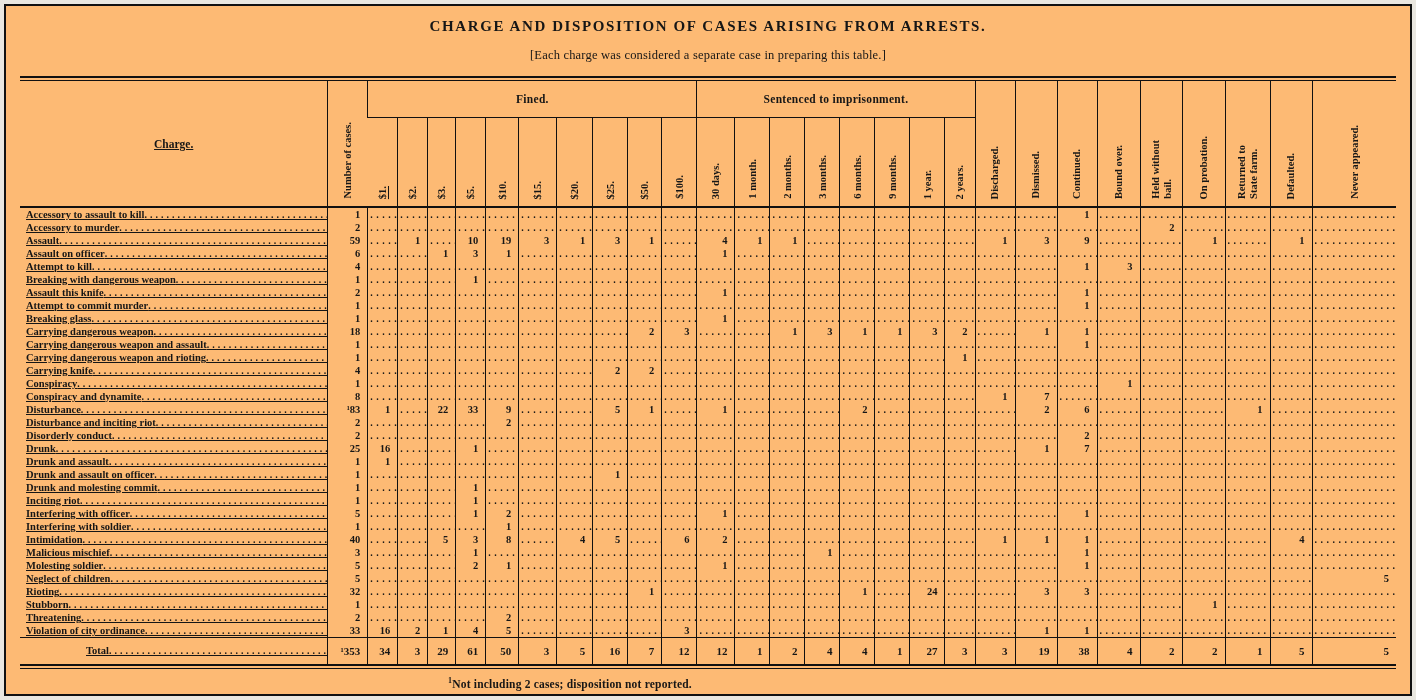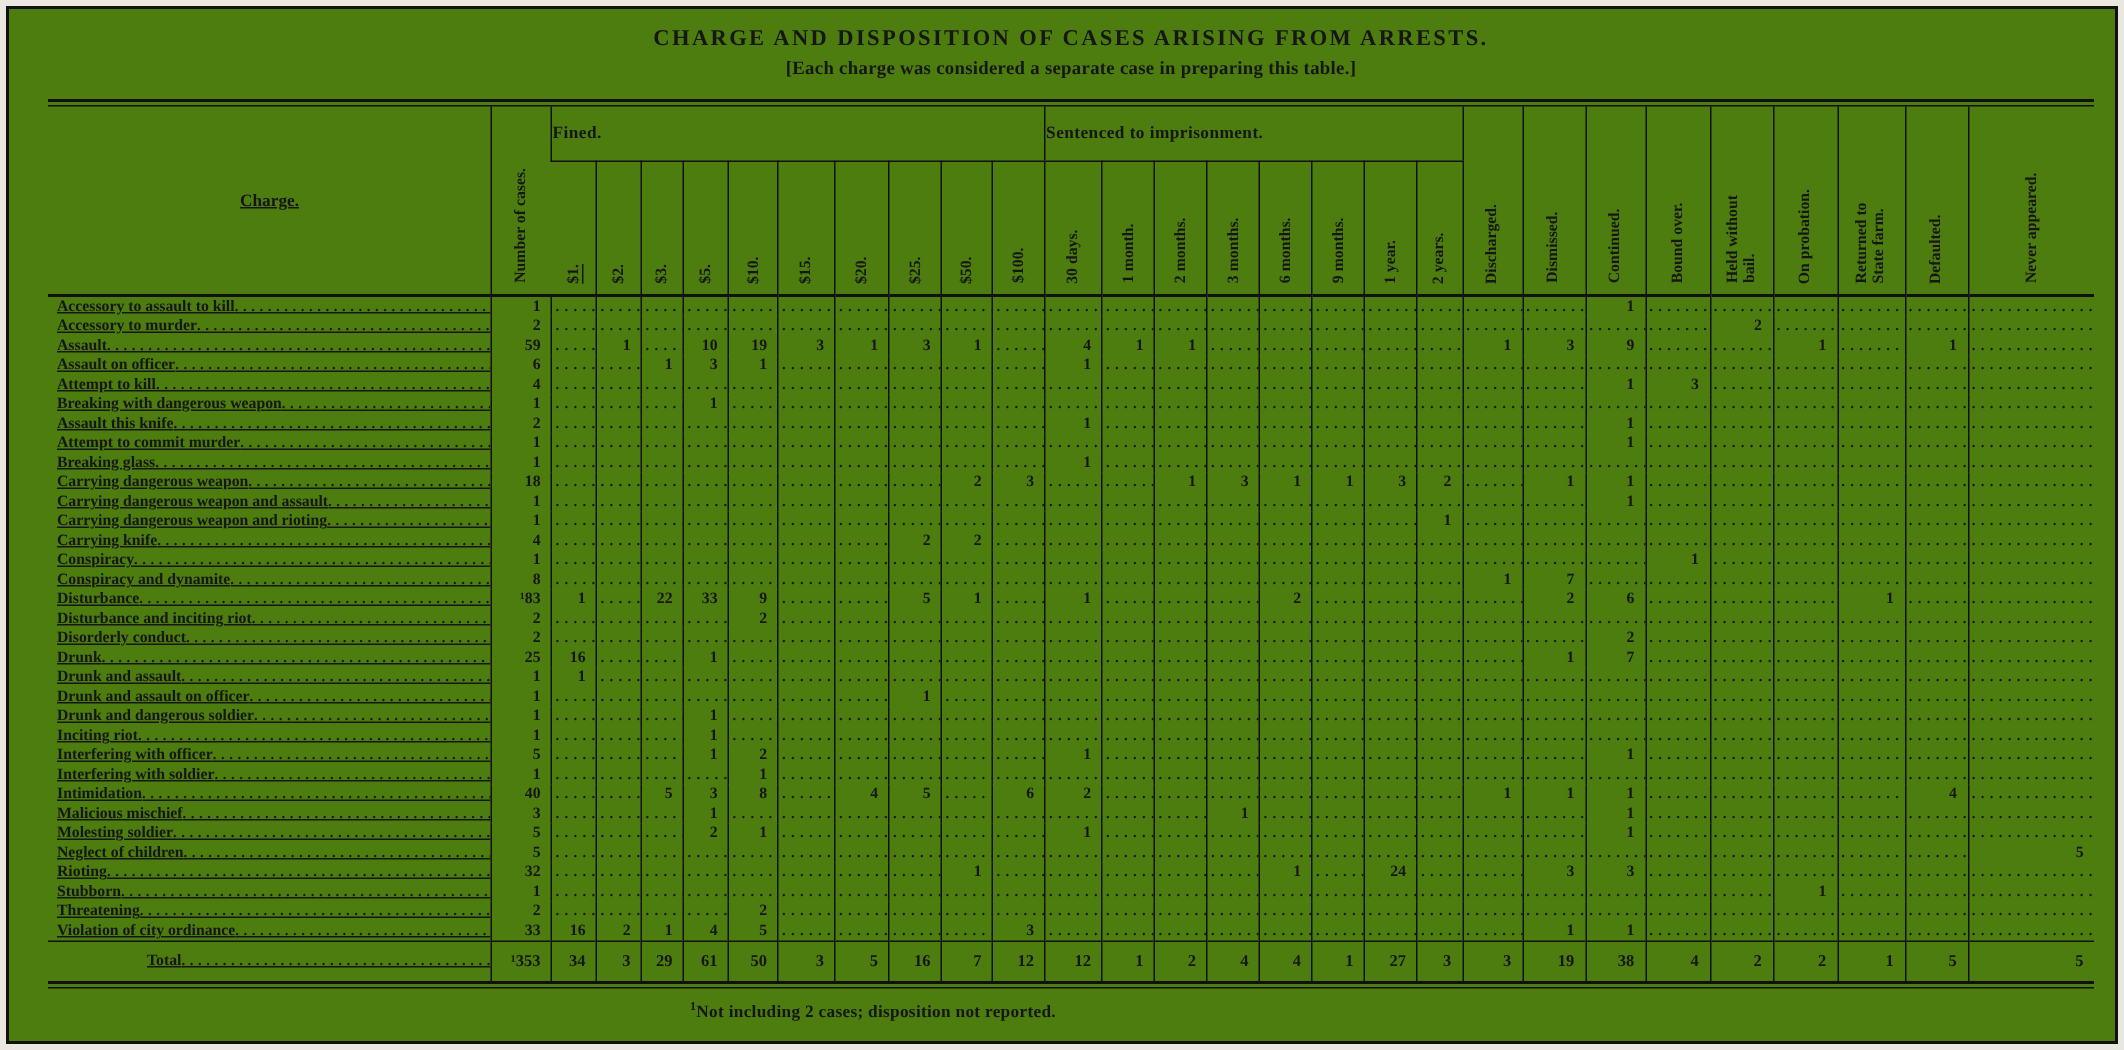--- a/index.html
+++ b/index.html
@@ -7,32 +7,32 @@
     width:1416px;height:700px;
     background:#e9e7e0;
     font-family:"Liberation Serif","DejaVu Serif",serif;
     color:#161616;
     position:relative;
     overflow:hidden;
   }
   .frame{
     position:absolute; inset:4px;
     border:2px solid #111;
-    background:#4d7c0f;
-    padding:8px 14px 0 26px;
+    background:#fdba74;
+    padding:8px 14px 0 14px;
     box-sizing:border-box;
   }
   .titleblock{text-align:center;}
   .title{
     font-size:15px;font-weight:bold;letter-spacing:1.6px;
     margin-top:4px;
   }
   .subtitle{
-    font-size:12.5px;font-weight:bold;letter-spacing:.2px;
-    margin-top:3px;
+    font-size:12.5px;font-weight:normal;letter-spacing:.2px;
+    margin-top:13px;
   }
   .top-rule,.bottom-rule{
     border-top:2.5px solid #111;
     border-bottom:1px solid #111;
     height:2px;
   }
   .top-rule{margin-top:13px;}
   .bottom-rule{margin-top:0;}
   table.tbl{
     border-collapse:collapse;
@@ -44,21 +44,21 @@
     border-left:1px solid #111;
     padding:0; margin:0;
     overflow:hidden;
     font-weight:bold;
   }
   .tbl th:first-child,.tbl td:first-child{border-left:none;text-decoration:underline;}
   th.charge-h{
     font-size:11.5px; text-align:center; vertical-align:middle;
   }
   th.group{
-    font-size:11.5px; text-align:left; vertical-align:middle;
+    font-size:11.5px; text-align:center; vertical-align:middle;
     height:36px;
     border-bottom:1.5px solid #111;
     letter-spacing:.3px;
   }
   th.vert{vertical-align:bottom;}
   th.vert .vlabel{
     writing-mode:vertical-rl;
     transform:rotate(180deg);
     margin:0 auto 7px auto;
     font-size:10.5px;
@@ -989,21 +989,21 @@
           <td class="e"></td>
           <td class="e"></td>
           <td class="e"></td>
           <td class="e"></td>
           <td class="e"></td>
           <td class="e"></td>
         </tr>
         <tr>
           <td class="charge">
             <div class="cwrap">
-              <span class="cname">Drunk and dangerous soldier</span>
+              <span class="cname">Drunk and molesting commit</span>
               <span class="lead"></span>
             </div>
           </td>
           <td class="num">1</td>
           <td class="e"></td>
           <td class="e"></td>
           <td class="e"></td>
           <td class="num">1</td>
           <td class="e"></td>
           <td class="e"></td>

